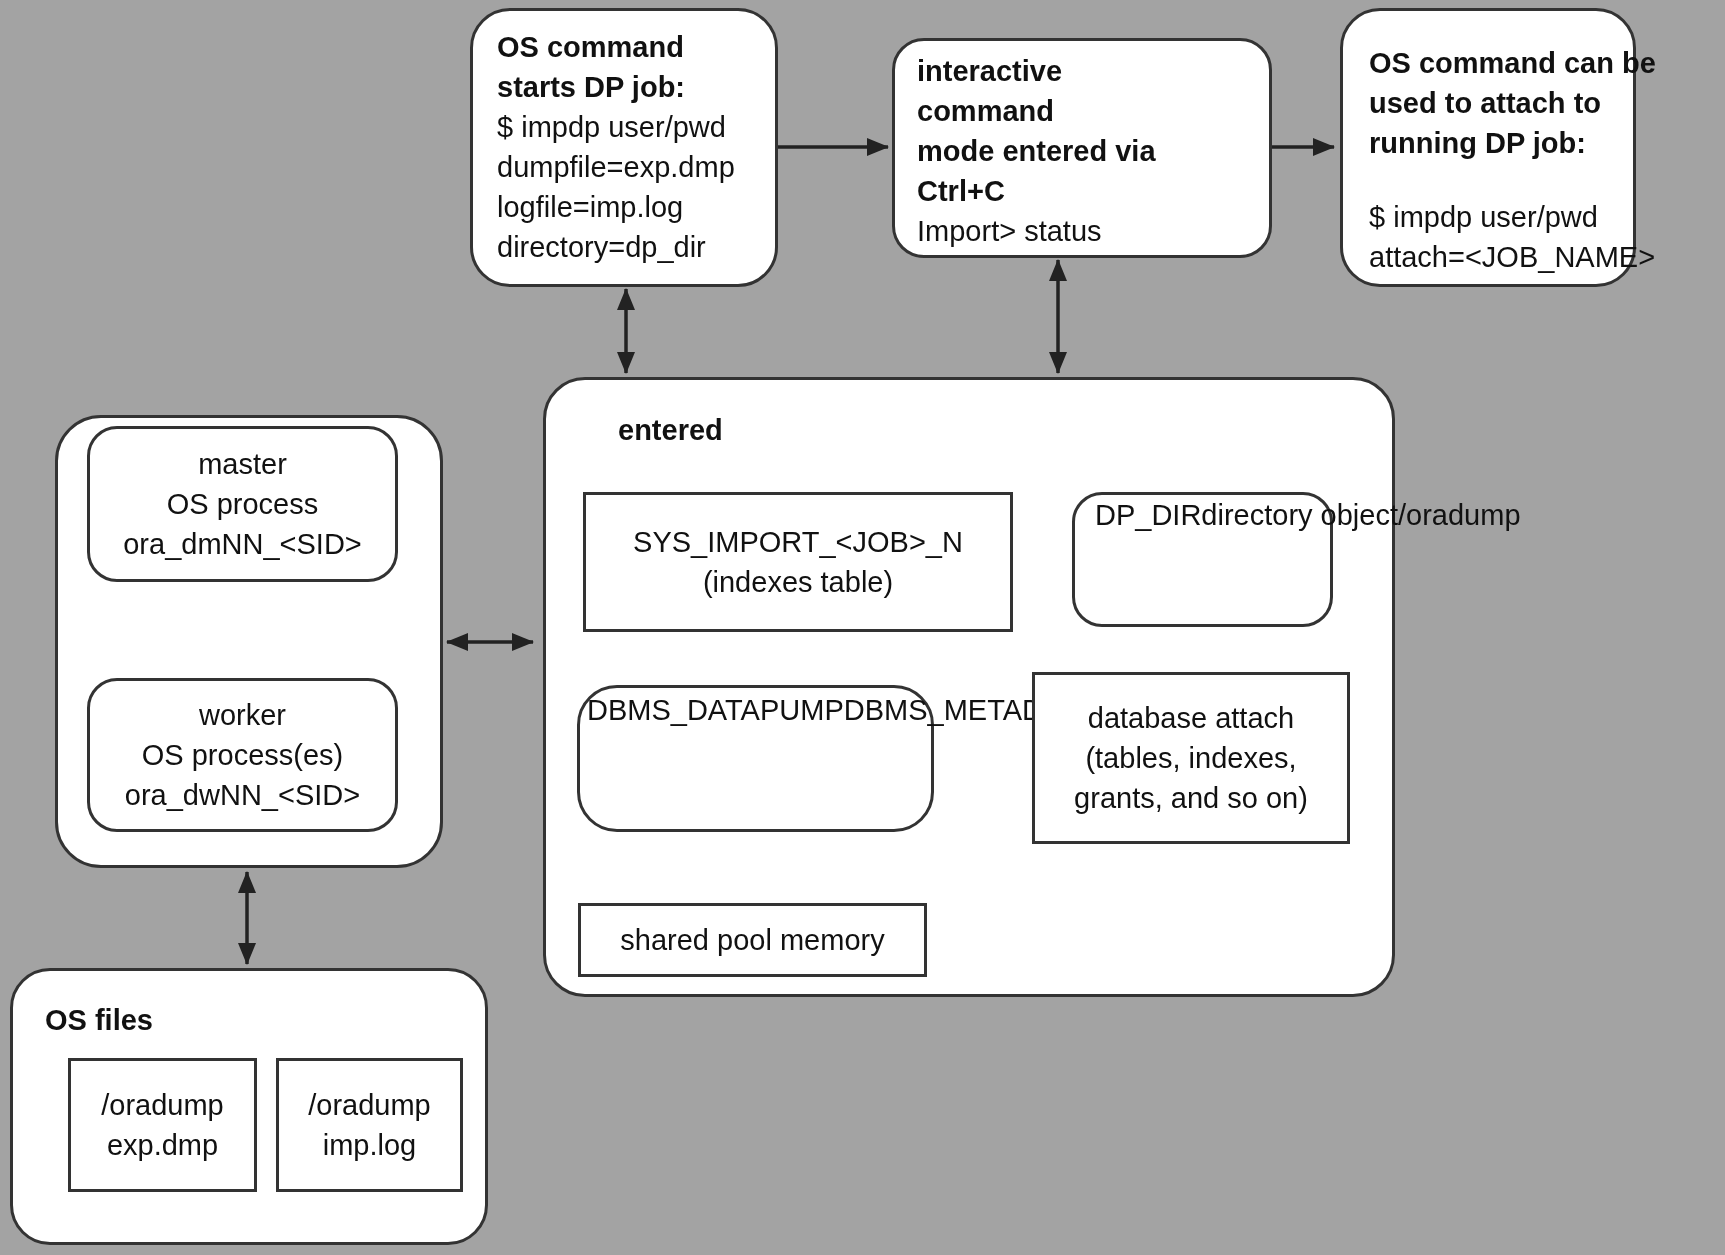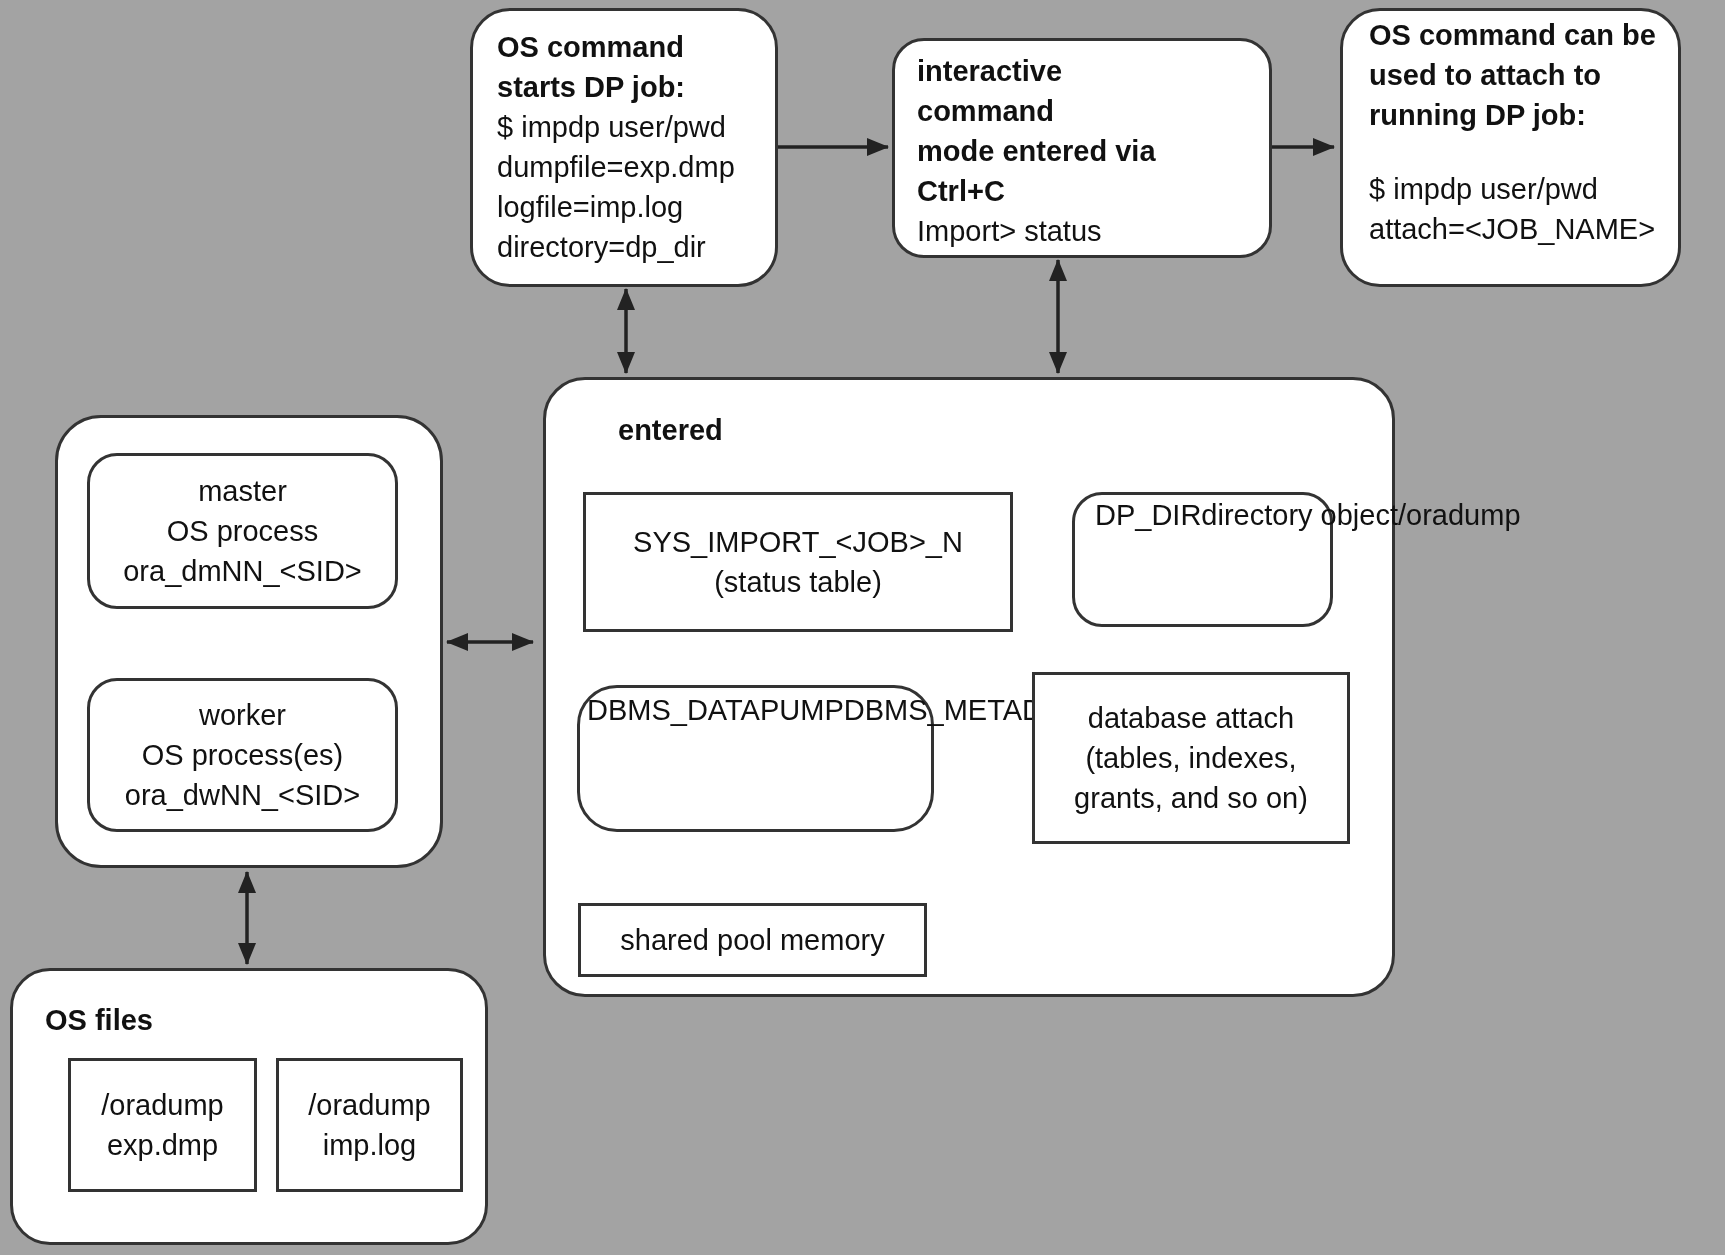--- a/index.html
+++ b/index.html
@@ -54,36 +54,36 @@
   </div>
 
   <div class="box" style="left:892px;top:38px;width:380px;height:220px;border-radius:32px;padding:10px 8px 0 22px;">
     <div class="line bold">interactive</div>
     <div class="line bold">command</div>
     <div class="line bold">mode entered via</div>
     <div class="line bold">Ctrl+C</div>
     <div class="line">Import&gt; status</div>
   </div>
 
-  <div class="box" style="left:1340px;top:8px;width:341px;height:279px;border-radius:40px;padding:4px 8px 0 26px;">
+  <div class="box" style="left:1340px;top:8px;width:296px;height:279px;border-radius:40px;padding:32px 8px 0 26px;">
     <div class="line bold">OS command can be</div>
     <div class="line bold">used to attach to</div>
     <div class="line bold">running DP job:</div>
     <div class="spacer"></div>
     <div class="line">$ impdp user/pwd</div>
     <div class="line">attach=&lt;JOB_NAME&gt;</div>
   </div>
 
   <div class="box" style="left:543px;top:377px;width:852px;height:620px;border-radius:42px;">
     <div class="label-abs" style="left:72px;top:33px;">entered</div>
   </div>
 
   <div class="box center" style="left:583px;top:492px;width:430px;height:140px;">
     <div class="line">SYS_IMPORT_&lt;JOB&gt;_N</div>
-    <div class="line">(status table)</div>
+    <div class="line">(indexes table)</div>
   </div>
 
   <div class="box vcenter" style="left:1072px;top:492px;width:261px;height:135px;border-radius:30px;padding-left:20px;">
     <div class="line">DP_DIR</div>
     <div class="line">directory object</div>
     <div class="line">/oradump</div>
   </div>
 
   <div class="box vcenter" style="left:577px;top:685px;width:357px;height:147px;border-radius:40px;padding-left:7px;">
     <div class="line" style="line-height:44px;">DBMS_DATAPUMP</div>
@@ -95,21 +95,21 @@
     <div class="line">(tables, indexes,</div>
     <div class="line">grants, and so on)</div>
   </div>
 
   <div class="box center" style="left:578px;top:903px;width:349px;height:74px;">
     <div class="line">shared pool memory</div>
   </div>
 
   <div class="box" style="left:55px;top:415px;width:388px;height:453px;border-radius:46px;"></div>
 
-  <div class="box center" style="left:87px;top:453px;width:311px;height:156px;border-radius:30px;">
+  <div class="box center" style="left:87px;top:426px;width:311px;height:156px;border-radius:30px;">
     <div class="line">master</div>
     <div class="line">OS process</div>
     <div class="line">ora_dmNN_&lt;SID&gt;</div>
   </div>
 
   <div class="box center" style="left:87px;top:678px;width:311px;height:154px;border-radius:30px;">
     <div class="line">worker</div>
     <div class="line">OS process(es)</div>
     <div class="line">ora_dwNN_&lt;SID&gt;</div>
   </div>

